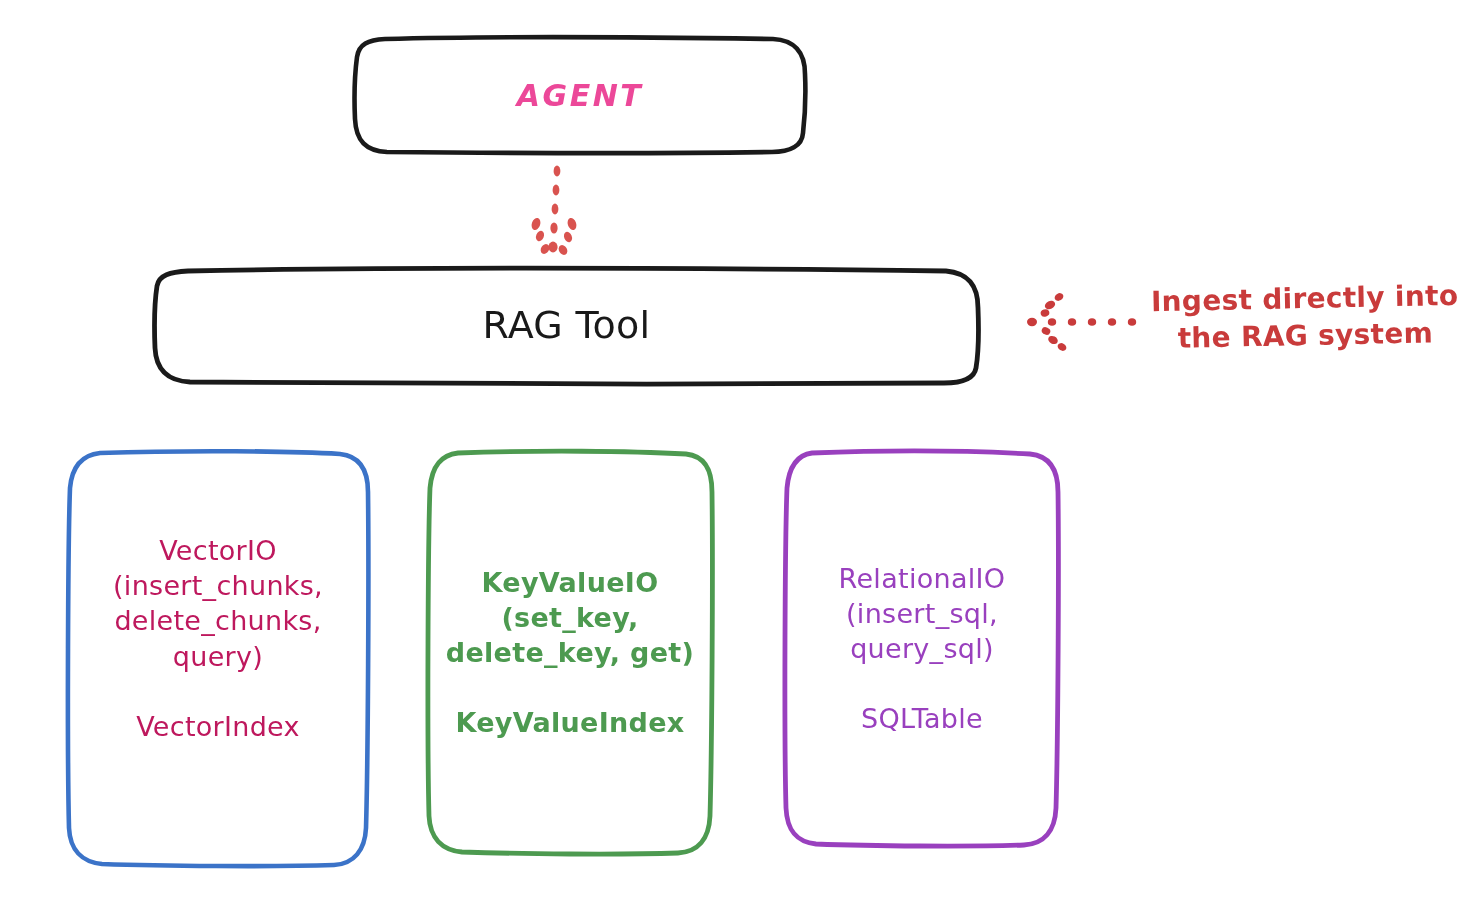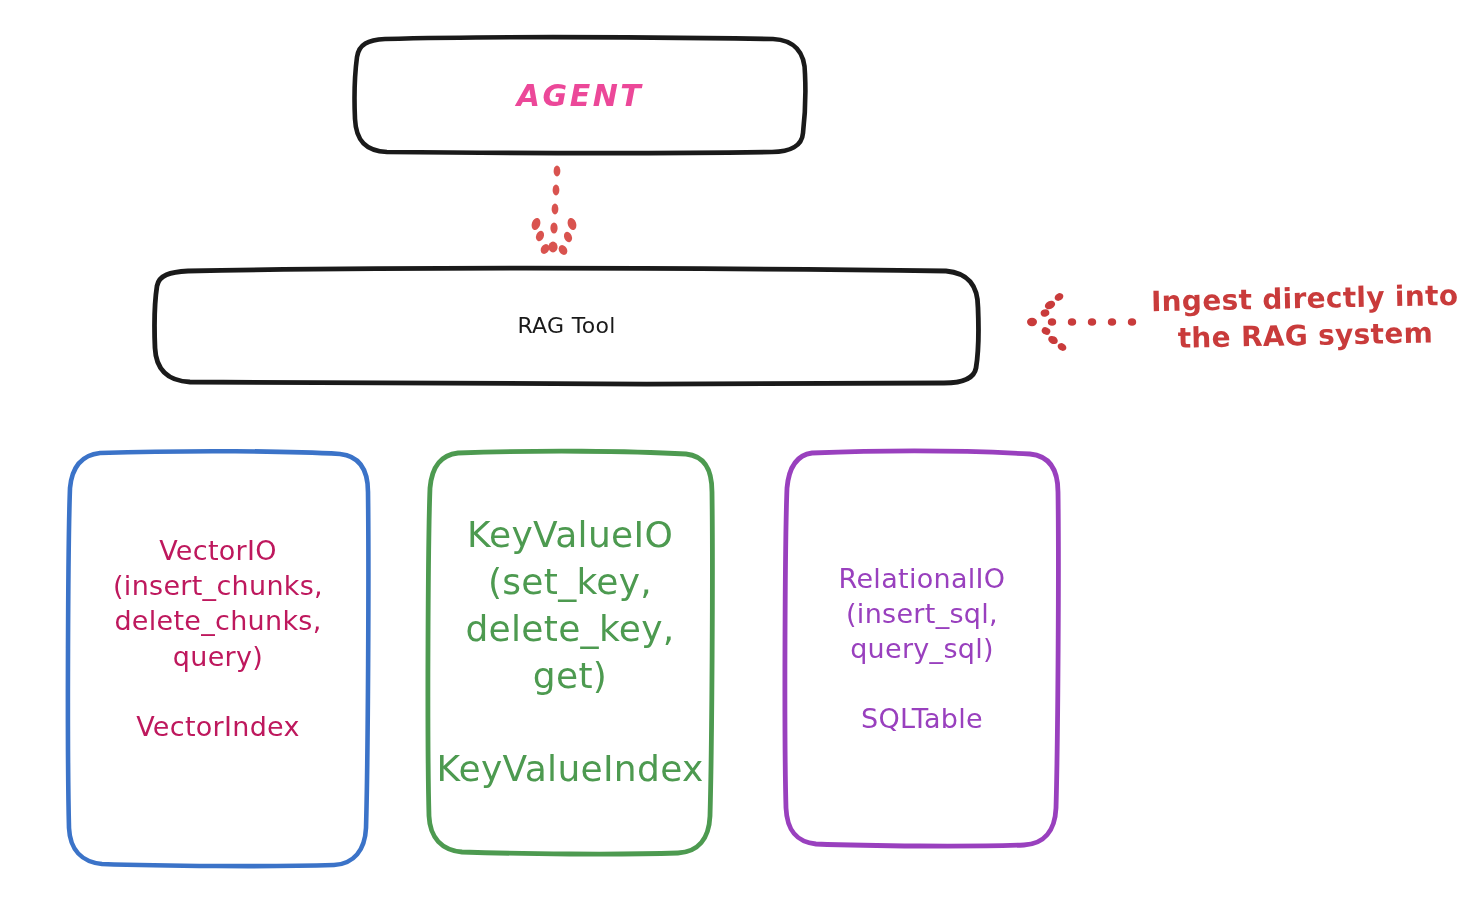--- a/index.html
+++ b/index.html
@@ -35,34 +35,34 @@
   .agent-label {
     left: 355px; top: 38px; width: 450px; height: 114px;
     font-size: 30px;
     font-style: italic;
     font-weight: 700;
     letter-spacing: 2.5px;
     color: #ec4899;
   }
   .ragtool-label {
     left: 155px; top: 270px; width: 823px; height: 112px;
-    font-size: 22px;
+    font-size: 38px;
     font-weight: 400;
     color: #191919;
   }
   .vector-label {
     left: 68px; top: 432px; width: 300px; height: 413px;
     font-size: 27px;
     font-weight: 400;
     color: #be185d;
   }
   .kv-label {
     left: 428px; top: 452px; width: 284px; height: 401px;
-    font-size: 36px;
-    font-weight: 400;
+    font-size: 27px;
+    font-weight: 700;
     color: #4D9A50;
     text-align: center;
   }
   .rel-label {
     left: 786px; top: 452px; width: 272px; height: 393px;
     font-size: 27px;
     font-weight: 400;
     color: #9940BE;
   }
   .annotation-label {

